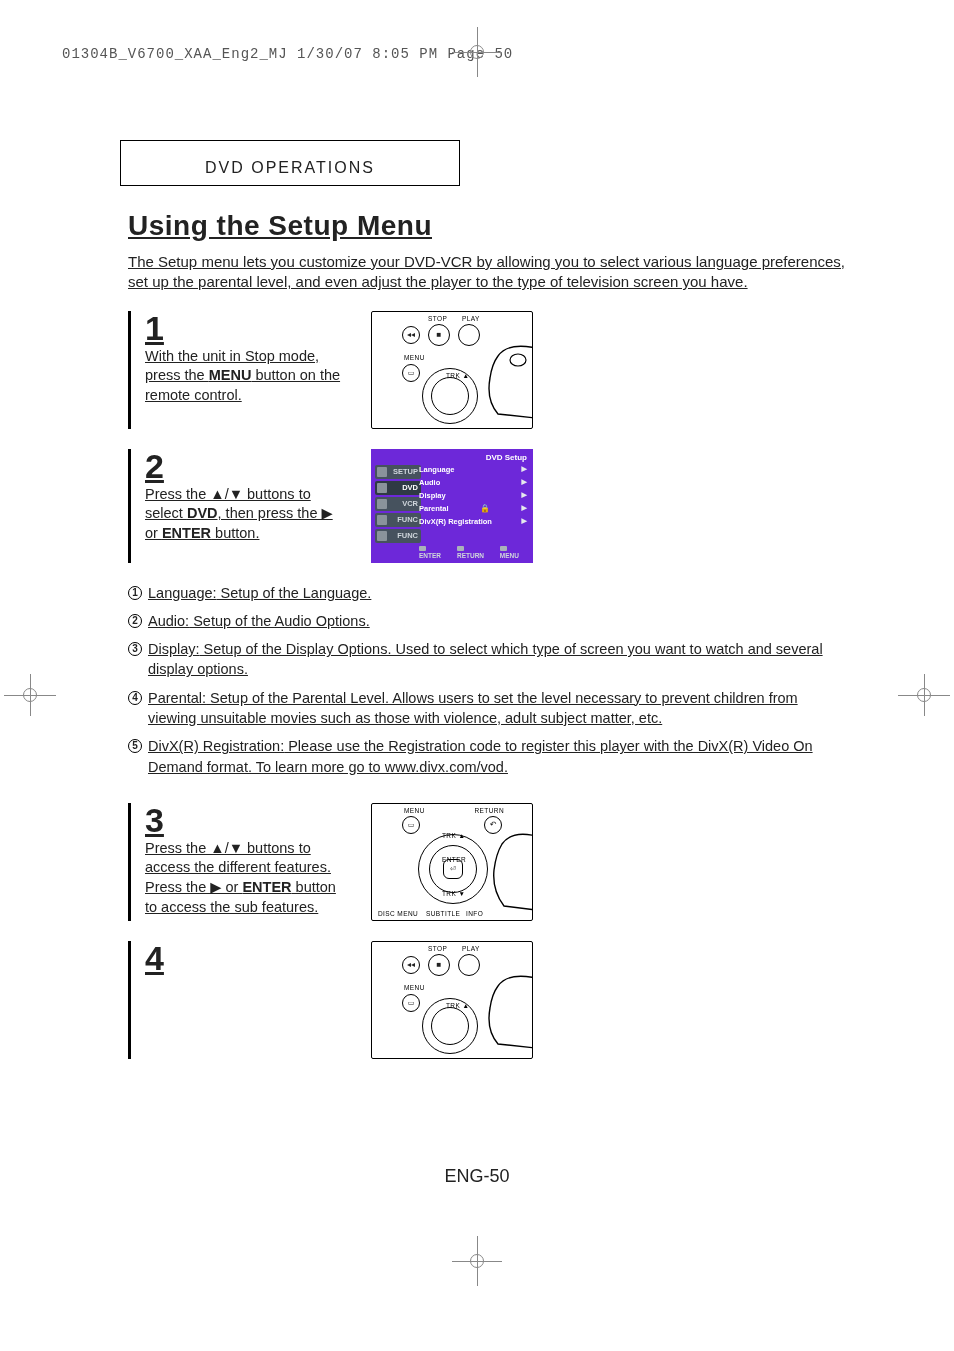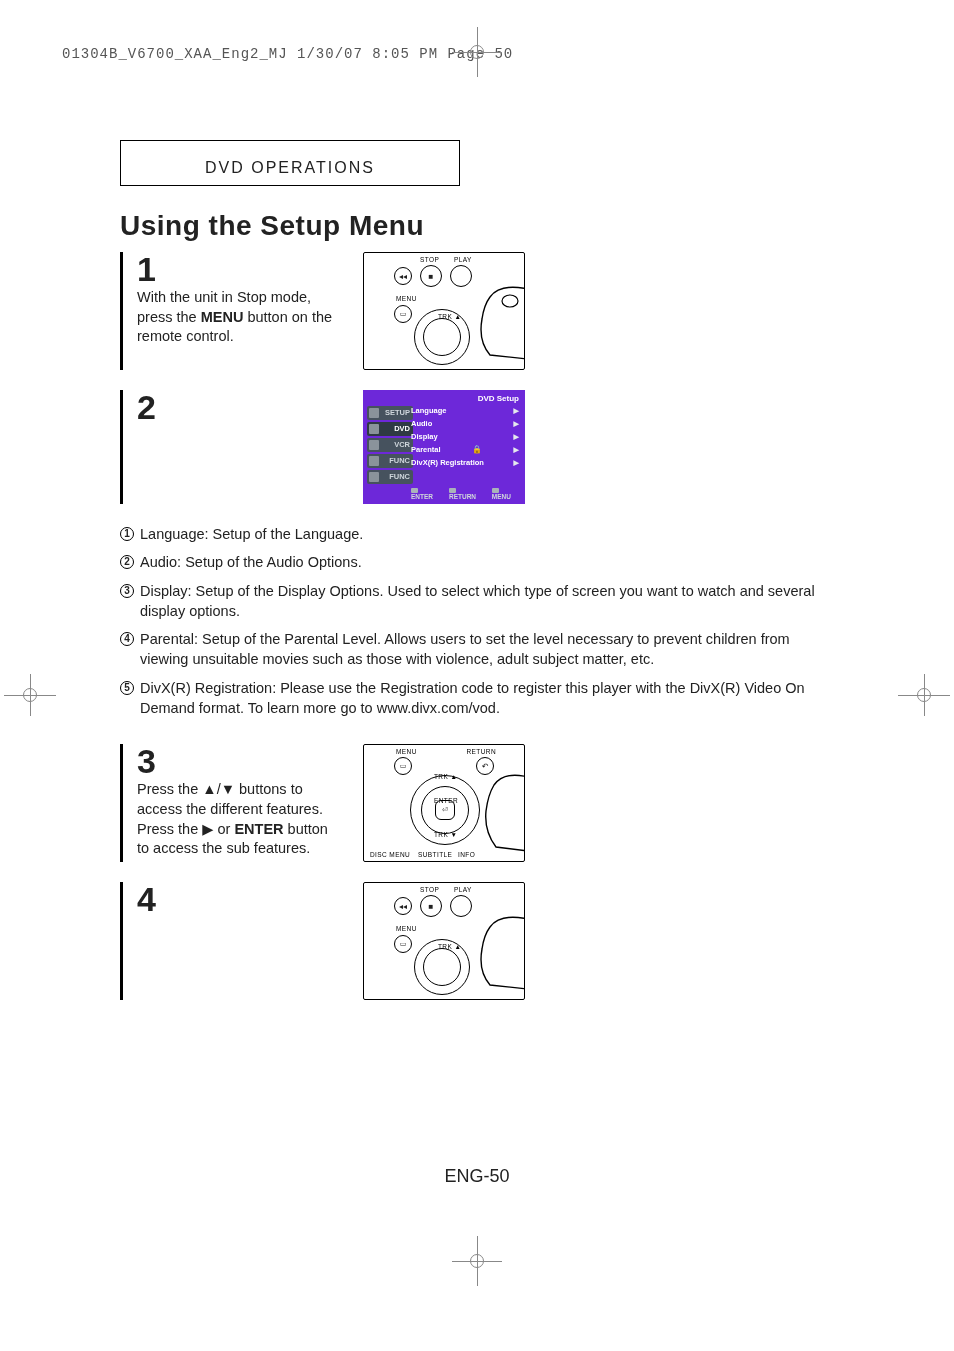--- a/index.html
+++ b/index.html
@@ -72,22 +72,23 @@
     padding: 18px 30px 8px 30px;
     border: 1px solid #000;
     text-align: center;
     font-size: 16px;
     letter-spacing: 2px;
   }
 
   .content {
     position: absolute;
     top: 210px;
-    left: 120px;
+    left: 128px;
     width: 720px;
+    text-decoration: underline;
   }
   h1.title {
     margin: 0 0 10px 0;
     font-size: 28px;
     font-weight: 800;
     letter-spacing: 0.5px;
   }
   .intro {
     font-size: 15px;
     line-height: 1.35;
@@ -221,20 +222,21 @@
     <div class="crop-circle"></div>
   </div>
 
 <div class="section-box">
   <span>DVD OPERATIONS</span>
 </div>
 
 <div class="content">
 
   <h1 class="title">Using the Setup Menu</h1>
+  <div class="intro">The Setup menu lets you customize your DVD-VCR by allowing you to select various language preferences, set up the parental level, and even adjust the player to the type of television screen you have.</div>
 
   <div class="step-row">
     <div class="bar"></div>
     <div class="step-body">
       <div class="step-num">1</div>
       <div>
         <span>With the unit in Stop mode, press the </span><b>MENU</b><span> button on the remote control.</span>
       </div>
     </div>
     <div class="figure-slot">
@@ -258,20 +260,23 @@
           </svg>
         </div>
       </div>
     </div>
   </div>
 
   <div class="step-row">
     <div class="bar"></div>
     <div class="step-body">
       <div class="step-num">2</div>
+      <div>
+        <span>Press the ▲/▼ buttons to select </span><b>DVD</b><span>, then press the ▶ or </span><b>ENTER</b><span> button.</span>
+      </div>
     </div>
     <div class="figure-slot">
       <div class="osd">
         <div class="top-title">DVD Setup</div>
         <div class="side">
           <div class="tab"><span class="ico"></span><span>SETUP</span></div>
           <div class="tab sel"><span class="ico"></span><span>DVD</span></div>
           <div class="tab"><span class="ico"></span><span>VCR</span></div>
           <div class="tab"><span class="ico"></span><span>FUNC</span></div>
           <div class="tab"><span class="ico"></span><span>FUNC</span></div>

